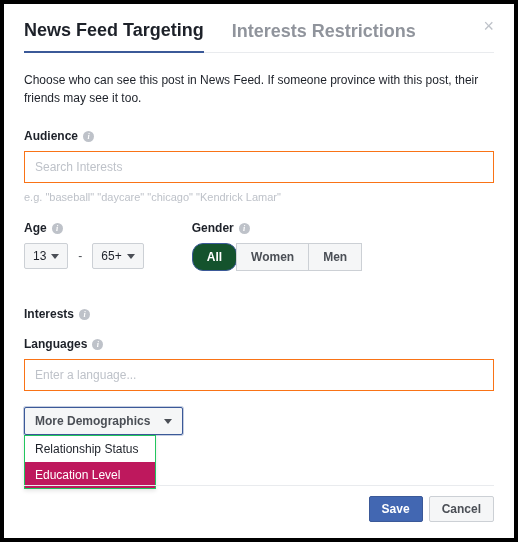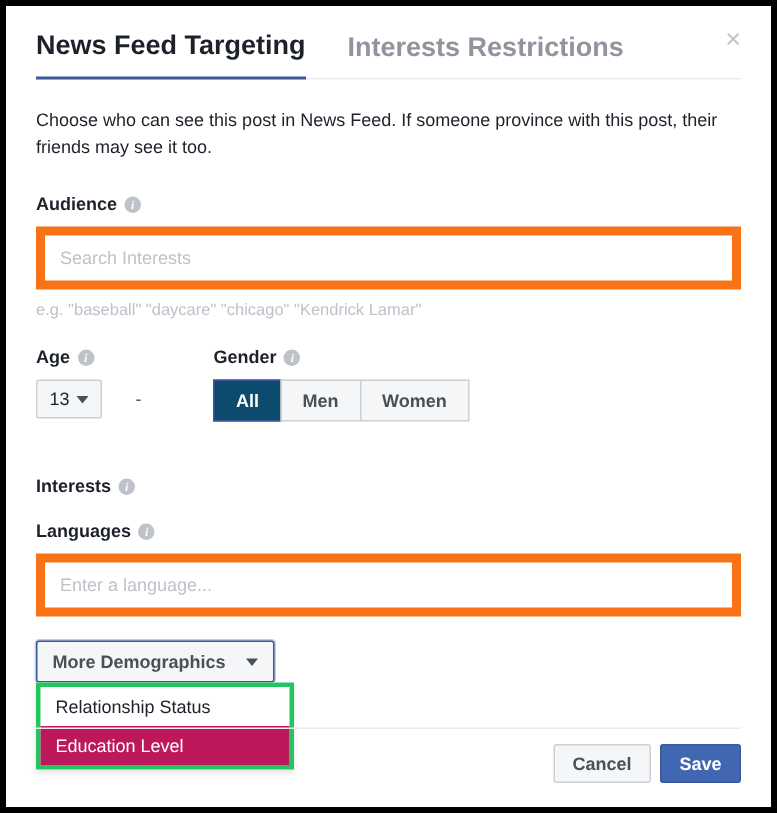--- a/index.html
+++ b/index.html
@@ -6,36 +6,36 @@
 body { font-family: Helvetica, Arial, sans-serif; font-size: 12px; color: #1d2129; background: #fff; }
 .wrap { width: 518px; height: 542px; border: 4px solid #000; position: relative; overflow: hidden; }
 .inner { padding: 16px 20px; }
 .tabs { display: flex; align-items: center; border-bottom: 1px solid #e9ebee; position: relative; }
 .tab { padding: 0 0 10px 0; margin-right: 28px; font-size: 18px; font-weight: bold; color: #90949c; cursor: pointer; }
 .tab.active { color: #1d2129; border-bottom: 2px solid #3b5998; margin-bottom: -1px; }
 .close { position: absolute; right: 0; top: -4px; color: #bec2c9; font-size: 18px; cursor: pointer; font-weight: normal; }
 .desc { color: #1d2129; font-size: 12px; margin: 18px 0 22px 0; line-height: 1.5; }
 .section-label { font-weight: bold; font-size: 12px; color: #1d2129; margin-bottom: 8px; display: flex; align-items: center; }
 .info-icon { display: inline-flex; width: 11px; height: 11px; border-radius: 50%; background: #bec2c9; color: #fff; font-style: italic; font-family: Georgia, serif; font-size: 8px; font-weight: bold; align-items: center; justify-content: center; margin-left: 5px; }
-.text-input { width: 100%; border: 6px solid #f97316; padding: 8px 10px; font-size: 12px; color: #1d2129; background: #fff; font-family: inherit; }
+.text-input { width: 100%; border: 1px solid #f97316; padding: 8px 10px; font-size: 12px; color: #1d2129; background: #fff; font-family: inherit; }
 .text-input::placeholder { color: #bec2c9; }
 .hint { color: #bec2c9; font-size: 11px; margin: 8px 0 18px 0; }
 .row { display: flex; gap: 48px; margin-bottom: 36px; }
-.age-row { display: flex; align-items: center; gap: 22px; margin-top: 2px; }
+.age-row { display: flex; align-items: center; gap: 10px; margin-top: 2px; }
 .dd { border: 1px solid #ccd0d5; background: #f5f6f7; padding: 5px 8px; font-size: 12px; display: flex; align-items: center; gap: 5px; cursor: pointer; border-radius: 2px; }
 .dd .caret { width: 0; height: 0; border-left: 4px solid transparent; border-right: 4px solid transparent; border-top: 5px solid #4b4f56; }
 .dash { color: #4b4f56; }
 .btn-group { display: flex; margin-top: 2px; }
 .bg-btn { border: 1px solid #ccd0d5; background: #f5f6f7; padding: 6px 14px; font-size: 12px; font-weight: bold; color: #4b4f56; cursor: pointer; margin-left: -1px; }
 .bg-btn:first-child { margin-left: 0; }
-.bg-btn.selected { background: #0c4a6e; border-color: #3b5998; color: #fff; }
+.bg-btn.selected { background: #14532d; border-color: #3b5998; color: #fff; border-radius: 11px; }
 .block { margin-bottom: 16px; }
 .more-demo { display: inline-flex; align-items: center; gap: 14px; border: 1px solid #3b5998; background: #f5f6f7; padding: 6px 10px; font-size: 12px; font-weight: bold; color: #4b4f56; cursor: pointer; border-radius: 2px; box-shadow: 0 0 0 1px rgba(59,89,152,.3); }
 .more-demo .caret { width: 0; height: 0; border-left: 4px solid transparent; border-right: 4px solid transparent; border-top: 5px solid #4b4f56; }
-.menu { position: absolute; border: 3px solid #22c55e; background: #fff; width: 172px; box-shadow: 0 2px 4px rgba(0,0,0,.1); }
+.menu { position: absolute; border: 1px solid #22c55e; background: #fff; width: 132px; box-shadow: 0 2px 4px rgba(0,0,0,.1); }
 .menu-item { padding: 6px 10px; font-size: 12px; cursor: pointer; color: #1d2129; }
 .menu-item.hover { background: #be185d; color: #fff; }
 .footer { position: absolute; right: 20px; bottom: 16px; display: flex; gap: 6px; align-items: center; border-top: 1px solid #e9ebee; padding-top: 10px; width: calc(100% - 40px); justify-content: flex-end; left: 20px; }
 .btn { border: 1px solid #ccd0d5; background: #f5f6f7; padding: 5px 12px; font-size: 12px; font-weight: bold; color: #4b4f56; cursor: pointer; border-radius: 2px; }
 .btn.primary { background: #4267b2; border-color: #3b5998; color: #fff; }
 </style>
 </head>
 <body>
 
 <div class="wrap">
@@ -63,31 +63,35 @@
         <div class="section-label">
           <span>Age</span>
           <span class="info-icon">i</span>
         </div>
         <div class="age-row">
           <div class="dd">
             <span>13</span>
             <span class="caret"></span>
           </div>
           <span class="dash">-</span>
+          <div class="dd">
+            <span>65+</span>
+            <span class="caret"></span>
+          </div>
         </div>
       </div>
       <div>
         <div class="section-label">
           <span>Gender</span>
           <span class="info-icon">i</span>
         </div>
         <div class="btn-group">
           <div class="bg-btn selected">All</div>
+          <div class="bg-btn">Women</div>
           <div class="bg-btn">Men</div>
-          <div class="bg-btn">Women</div>
         </div>
       </div>
     </div>
 
     <div class="block">
       <div class="section-label">
         <span>Interests</span>
         <span class="info-icon">i</span>
       </div>
     </div>
@@ -105,18 +109,18 @@
         <span>More Demographics</span>
         <span class="caret"></span>
       </div>
       <div class="menu" style="left:0; top:28px;">
         <div class="menu-item">Relationship Status</div>
         <div class="menu-item hover">Education Level</div>
       </div>
     </div>
 
     <div class="footer">
+      <div class="btn primary">Save</div>
       <div class="btn">Cancel</div>
-      <div class="btn primary">Save</div>
     </div>
 
   </div>
 </div>
 
 </body></html>

